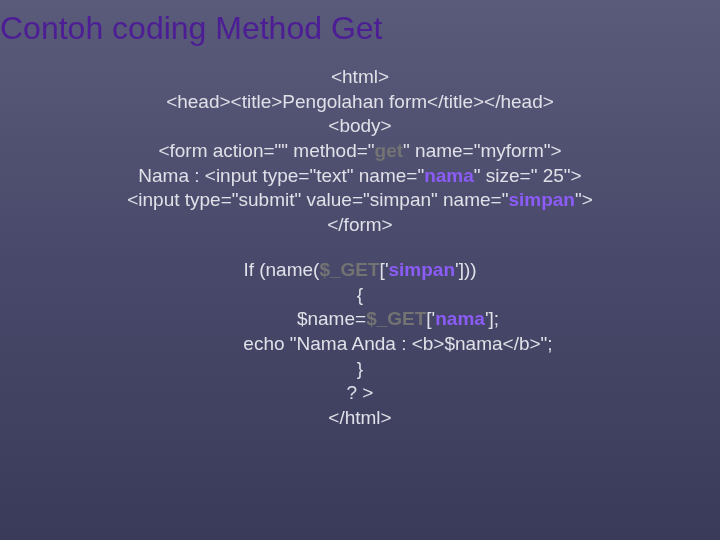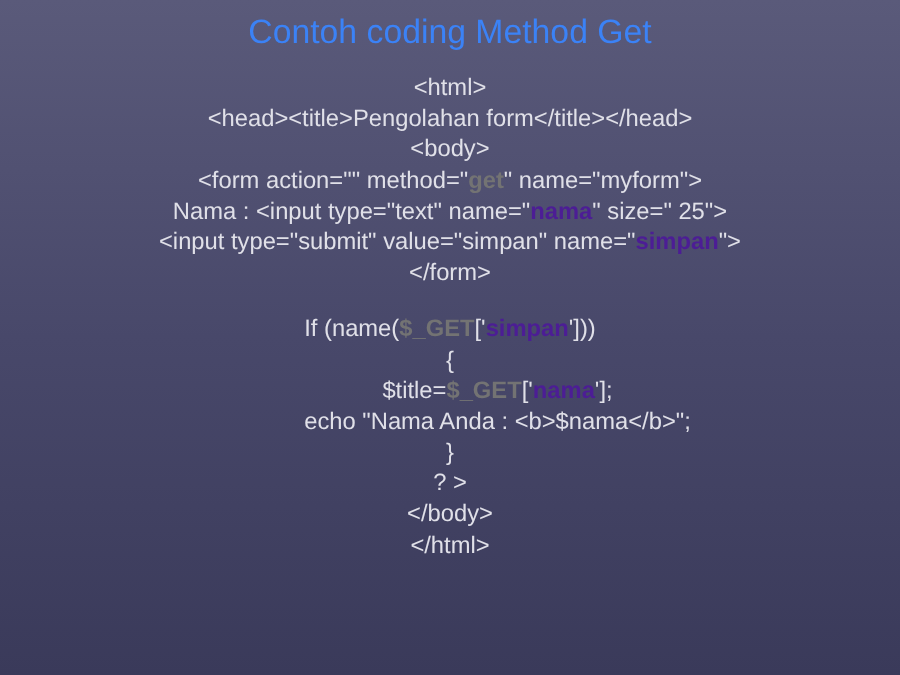--- a/index.html
+++ b/index.html
@@ -4,36 +4,36 @@
 <style>
   * { margin: 0; padding: 0; box-sizing: border-box; }
   body {
     width: 720px;
     height: 540px;
     background: linear-gradient(to bottom, #5a5a7a 0%, #48486a 50%, #3a3a5a 100%);
     font-family: Arial, sans-serif;
     overflow: hidden;
   }
   .title {
-    text-align: center;
-    color: #3b82f6;
-    font-size: 27px;
+    text-align: left;
+    color: #4c1d95;
+    font-size: 32px;
     font-weight: normal;
     padding: 10px 0 18px 0;
   }
   .code-block {
     padding: 0 30px;
     color: #e0e0e8;
     font-size: 19px;
     line-height: 1.3;
     font-family: Arial, sans-serif;
   }
   .code-block .line { white-space: pre; text-align: center; }
   .hl-red { color: #737373; font-weight: bold; }
-  .hl-green { color: #4c1d95; font-weight: bold; }
+  .hl-green { color: #8b5cf6; font-weight: bold; }
   .spacer { height: 20px; }
   .indent { display:inline-block; width:76px; }
 </style>
 </head>
 <body>
 
 <div class="title">Contoh coding Method Get</div>
 
 <div class="code-block">
   <div class="line">&lt;html&gt;</div>
@@ -43,19 +43,18 @@
   <div class="line"><span>Nama : &lt;input type="text" name="</span><span class="hl-green">nama</span><span>" size=" 25"&gt;</span></div>
   <div class="line"><span>&lt;input type="submit" value="simpan" name="</span><span class="hl-green">simpan</span><span>"&gt;</span></div>
   <div class="line">&lt;/form&gt;</div>
 </div>
 
 <div class="spacer"></div>
 
 <div class="code-block">
   <div class="line"><span>If (name(</span><span class="hl-red">$_GET</span><span>['</span><span class="hl-green">simpan</span><span>']))</span></div>
   <div class="line">{</div>
-  <div class="line"><span class="indent"></span><span>$title=</span><span class="hl-red">$_GET</span><span>['</span><span class="hl-green">nama</span><span>'];</span></div>
+  <div class="line"><span class="indent"></span><span>$name=</span><span class="hl-red">$_GET</span><span>['</span><span class="hl-green">nama</span><span>'];</span></div>
   <div class="line"><span class="indent"></span><span>echo "Nama Anda : &lt;b&gt;$nama&lt;/b&gt;";</span></div>
   <div class="line">}</div>
   <div class="line">? &gt;</div>
-  <div class="line">&lt;/body&gt;</div>
   <div class="line">&lt;/html&gt;</div>
 </div>
 
 </body></html>

